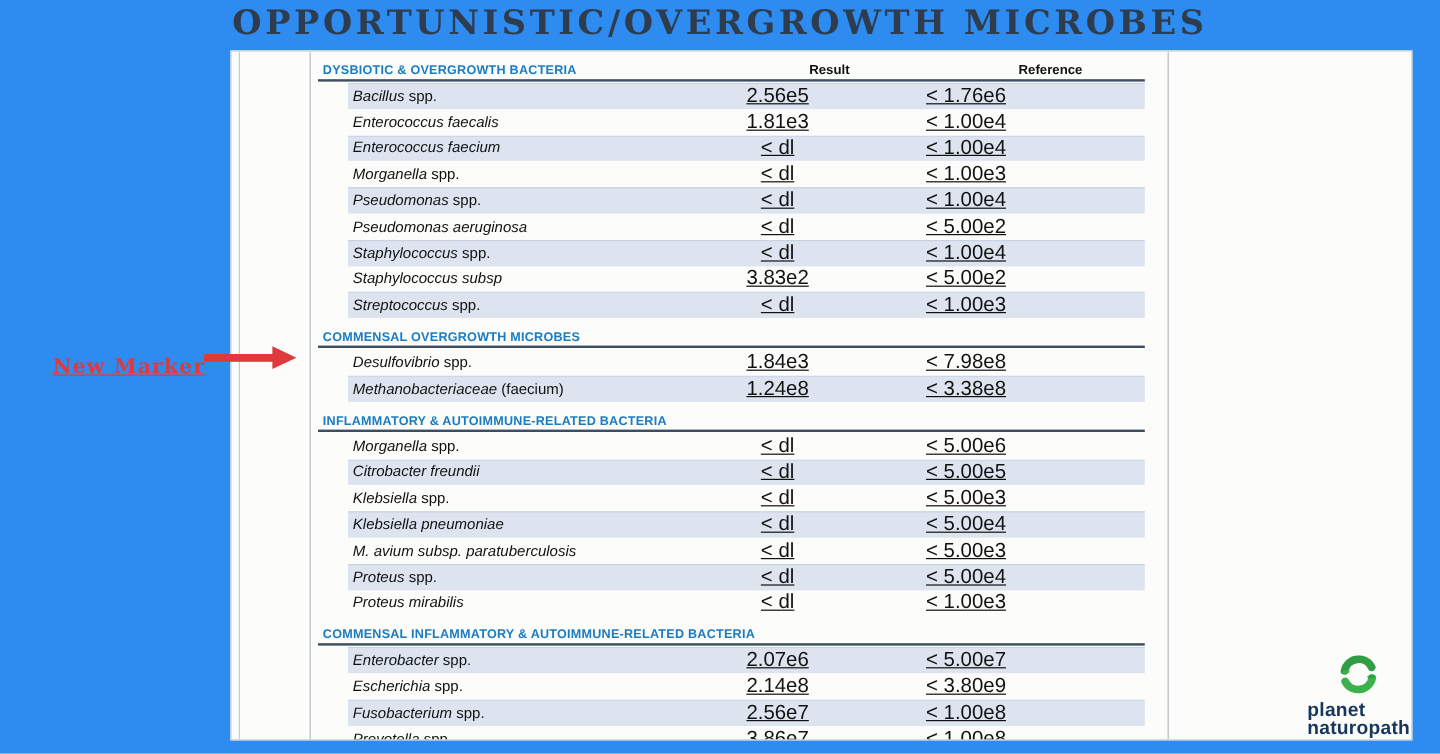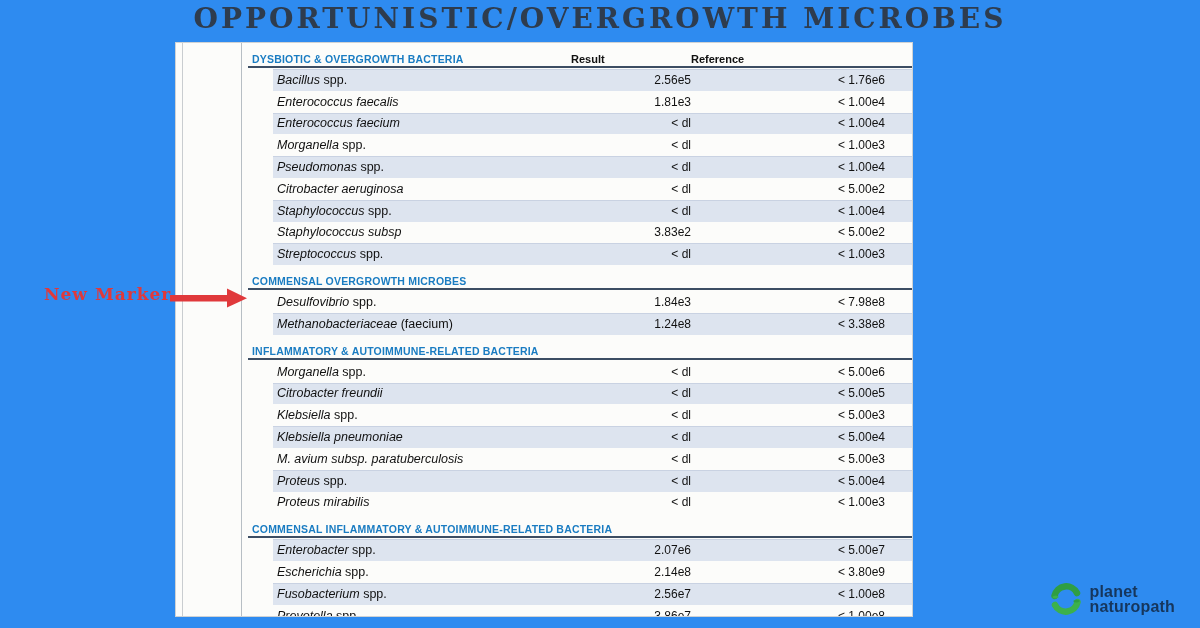--- a/index.html
+++ b/index.html
@@ -20,21 +20,21 @@
   .title{
     position:absolute;left:0;top:2px;width:100%;
     text-align:center;
     font-family:"DejaVu Serif",serif;
     font-weight:700;font-size:28px;letter-spacing:3px;
     color:var(--title-ink);
     white-space:nowrap;
   }
 
   .page{
-    position:absolute;left:175px;top:42px;width:738px;height:575px;
+    position:absolute;left:192px;top:42px;width:985px;height:575px;
     background:var(--page-white);
     border:1px solid #cfd2d4;
     overflow:hidden;
   }
   .vline{position:absolute;top:0;bottom:0;width:1px;background:#b7bec4;}
   .vline.edge{left:6px;background:#c9cdd0;}
   .vline.table-left{left:65px;}
   .vline.table-right{left:780px;}
 
   .report-body{
@@ -45,46 +45,46 @@
     display:grid;grid-template-columns:1fr 120px 194px;
     align-items:end;
     padding:0 52px 1px 4px;
     height:17px;
   }
   .sname{
     color:var(--section-blue);
     font-weight:700;font-size:10.5px;letter-spacing:.2px;
     white-space:nowrap;
   }
-  .chead{font-weight:700;font-size:11px;color:#111;}
+  .chead{font-weight:700;font-size:11px;color:#111;text-align:right;}
   .rule{height:2px;background:var(--rule-navy);margin-bottom:1px;}
   .trow{
     display:grid;grid-template-columns:1fr 120px 194px;
     align-items:center;
     height:21.8px;
     padding:0 52px 0 4px;
     font-size:12.5px;color:#111;margin-left:25px;
   }
   .trow.striped{background:var(--stripe);box-shadow:inset 0 1px 0 #c9d2e2;}
   .organism{white-space:nowrap;overflow:hidden;}
   .oname{font-style:italic;}
   .osuffix{font-style:normal;}
-  .result,.reference{text-align:right;font-size:12px;white-space:nowrap;}
+  .result,.reference{text-align:center;font-size:17px;white-space:nowrap;text-decoration:underline;}
 
   .annotation-label{
-    position:absolute;left:44px;top:284px;
+    position:absolute;left:44px;top:296px;
     font-family:"DejaVu Serif",serif;font-weight:700;
     font-size:17px;color:var(--marker-red);
-    letter-spacing:1px;white-space:nowrap;
+    letter-spacing:1px;white-space:nowrap;text-decoration:underline;
   }
   .annotation-arrow{position:absolute;left:170px;top:288px;z-index:5;}
 
   .logo{
     position:absolute;right:25px;bottom:13px;
-    display:flex;align-items:center;gap:7px;
+    display:flex;align-items:center;gap:7px;flex-direction:column;
   }
   .logo-text{
     display:flex;flex-direction:column;
     font-weight:700;font-size:16px;line-height:15px;
     color:var(--logo-navy);letter-spacing:.2px;
   }
 </style>
 </head>
 <body>
 
@@ -127,21 +127,21 @@
     <span class="reference">&lt; 1.00e3</span>
   </div>
 
   <div class="trow striped">
     <span class="organism"><i class="oname">Pseudomonas</i><span class="osuffix"> spp.</span></span>
     <span class="result">&lt; dl</span>
     <span class="reference">&lt; 1.00e4</span>
   </div>
 
   <div class="trow">
-    <span class="organism"><i class="oname">Citrobacter aeruginosa</i><span class="osuffix"></span></span>
+    <span class="organism"><i class="oname">Pseudomonas aeruginosa</i><span class="osuffix"></span></span>
     <span class="result">&lt; dl</span>
     <span class="reference">&lt; 5.00e2</span>
   </div>
 
   <div class="trow striped">
     <span class="organism"><i class="oname">Staphylococcus</i><span class="osuffix"> spp.</span></span>
     <span class="result">&lt; dl</span>
     <span class="reference">&lt; 1.00e4</span>
   </div>
 

